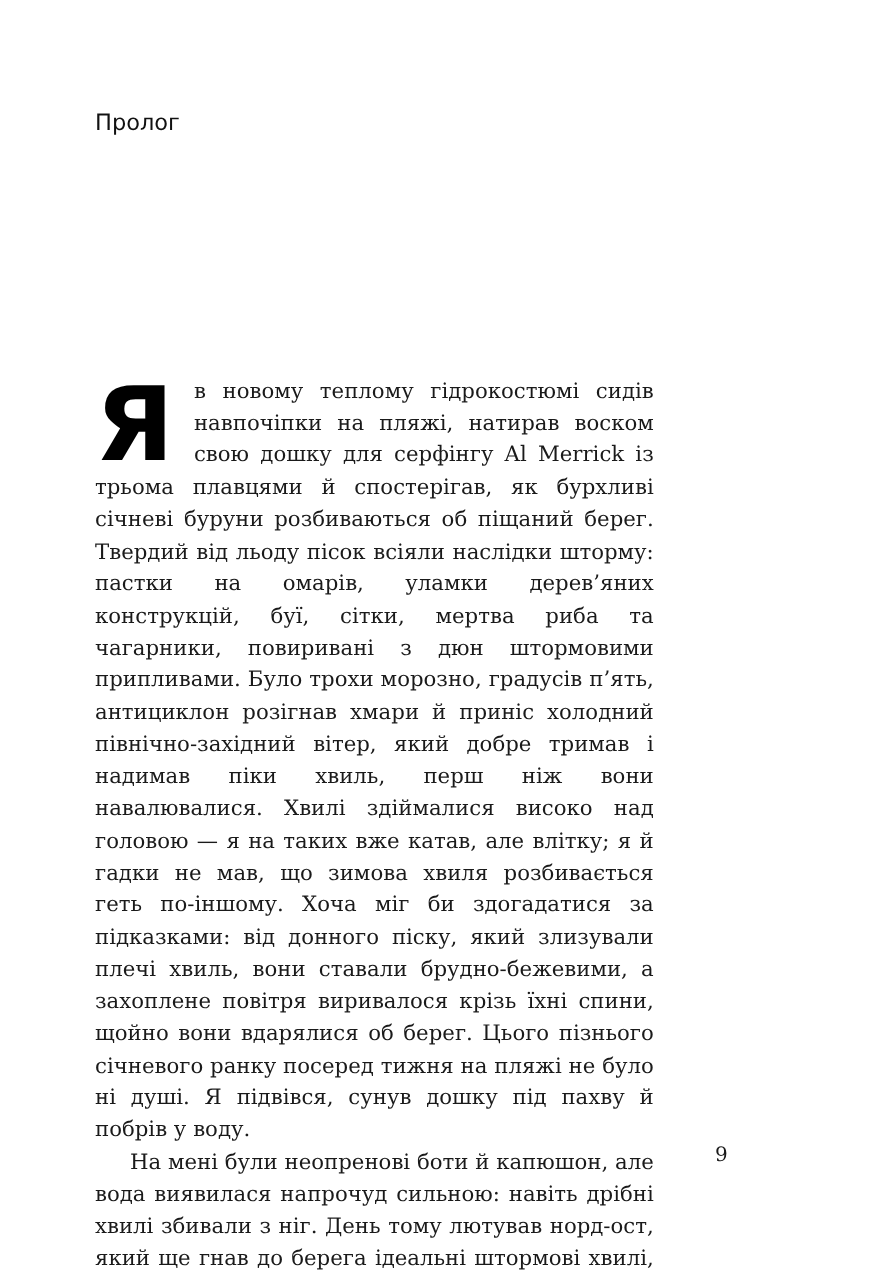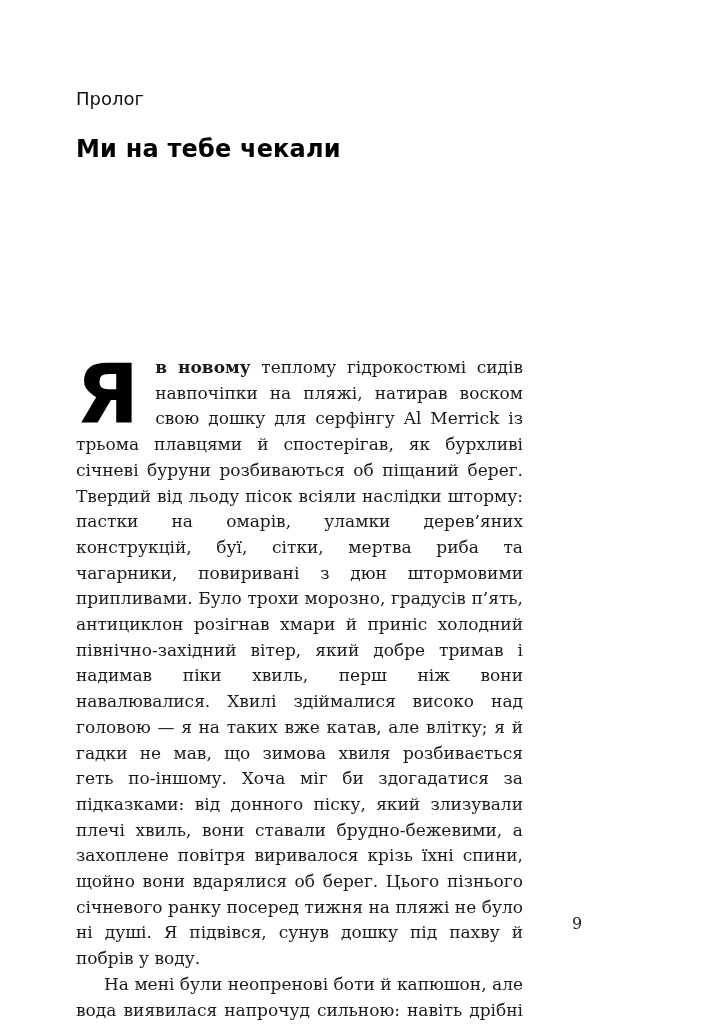--- a/index.html
+++ b/index.html
@@ -52,42 +52,41 @@
     .dropcap {
       float: left;
       font-family: "DejaVu Sans", sans-serif;
       font-weight: bold;
       font-size: 82px;
       line-height: 70px;
       margin: 5px 16px 0 0;
       color: #000000;
     }
     .lead-bold {
-      font-weight: bold;
+      font-weight: normal;
     }
     .para-2 {
       text-indent: 28px;
     }
     .page-number {
       position: absolute;
       top: 914px;
       left: 572px;
       font-size: 16px;
       color: #1a1a1a;
     }
   </style>
 </head>
 <body>
 
 <div class="book-page">
   <div class="content">
 
     <div class="kicker">Пролог</div>
 
-    <h1 class="title">Ми на тебе чекали</h1>
 
     <div class="body-text">
       <p class="para-1">
         <span class="dropcap">Я</span><span class="lead-bold">в новому</span><span> теплому гідрокостюмі сидів навпочіпки на пляжі, натирав воском свою дошку для серфінгу Al Merrick із трьома плавцями й спостерігав, як бурхливі січневі буруни розбиваються об піщаний берег. Твердий від льоду пісок всіяли наслідки шторму: пастки на омарів, уламки дерев’яних конструкцій, буї, сітки, мертва риба та чагарники, повиривані з дюн штормовими припливами. Було трохи морозно, градусів п’ять, антициклон розігнав хмари й приніс холодний північно-західний вітер, який добре тримав і надимав піки хвиль, перш ніж вони навалювалися. Хвилі здіймалися високо над головою — я на таких вже катав, але влітку; я й гадки не мав, що зимова хвиля розбивається геть по-іншому. Хоча міг би здогадатися за підказками: від донного піску, який злизували плечі хвиль, вони ставали брудно-бежевими, а захоплене повітря виривалося крізь їхні спини, щойно вони вдарялися об берег. Цього пізнього січневого ранку посеред тижня на пляжі не було ні душі. Я підвівся, сунув дошку під пахву й побрів у воду.</span>
       </p>
       <p class="para-2">На мені були неопренові боти й капюшон, але вода виявилася напрочуд сильною: навіть дрібні хвилі збивали з ніг. День тому лютував норд-ост, який ще гнав до берега ідеальні штормові хвилі, котрі билися об нього з такою силою, аж вода бурлила, а тоді її накривала інша хвиля. Я зачекав, доки група хвиль омила піщану</p>
     </div>
 
   </div>
 

